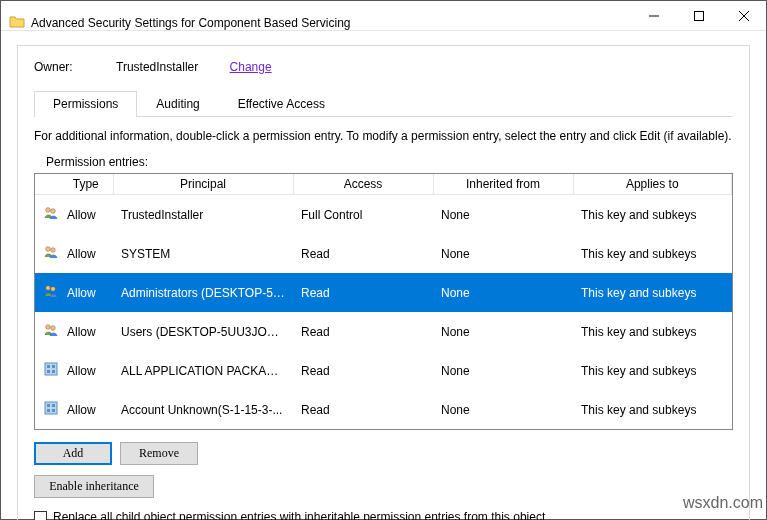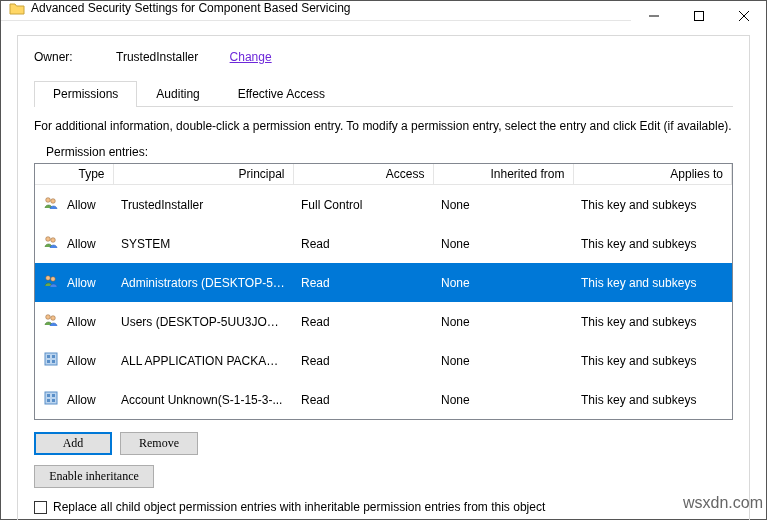--- a/index.html
+++ b/index.html
@@ -15,23 +15,23 @@
   }
   .window {
     width: 767px;
     height: 520px;
     border: 1px solid #555;
     background: #fff;
     display: flex;
     flex-direction: column;
   }
   .titlebar {
-    height: 20px;
-    display: flex;
-    align-items: flex-start;
+    height: 30px;
+    display: flex;
+    align-items: flex-end;
     border-bottom: 1px solid #e5e5e5;
     background: #fff;
   }
   .titlebar .tb-icon {
     width: 16px; height: 16px;
     margin: 0 6px 0 8px;
     display: flex; align-items: center; justify-content: center;
   }
   .titlebar .title {
     flex: 1;
@@ -93,21 +93,21 @@
     min-height: 160px;
     overflow: hidden;
     background: #fff;
   }
   table {
     border-collapse: collapse;
     width: 100%;
     font-size: 12px;
   }
   thead th {
-    text-align: right;
+    text-align: center;
     font-weight: normal;
     padding: 3px 8px;
     border-right: 1px solid #e5e5e5;
     border-bottom: 1px solid #e5e5e5;
     background: #fff;
     white-space: nowrap;
     margin-top: 40px;
   }
   thead th:first-child { width: 24px; border-right: none; padding-right:0; }
   thead th:nth-child(2) { width: 54px; }

